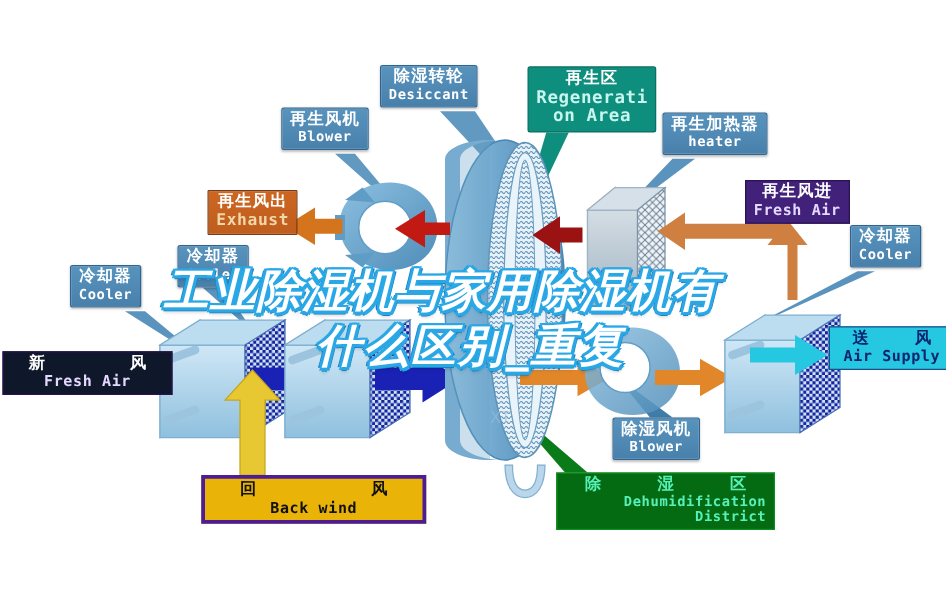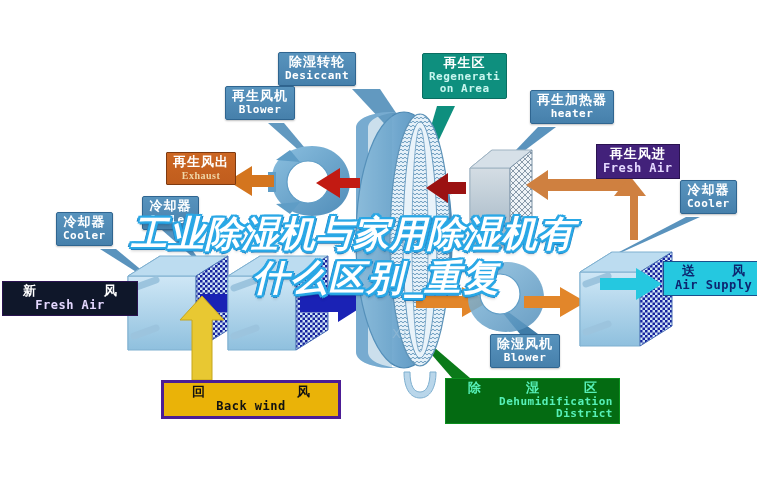--- a/index.html
+++ b/index.html
@@ -53,31 +53,31 @@
   .lbl-blue .en { font-size: 11px; }
 
   
   .lbl-orange {
     background: linear-gradient(180deg, #cc6622 0%, #c05d1d 100%);
     border: 1px solid #7e3a10;
     color: #ffffff;
     border-radius: 1px;
   }
   .lbl-orange .cn { font-size: 13px; color:#ffffff; }
-  .lbl-orange .en { font-size: 10px; color:#f0d7a8;font-family:Liberation Serif, serif; }
+  .lbl-orange .en { font-size: 13px; color:#f0d7a8; }
 
   
   .lbl-teal {
     background: #0e8f7e;
     border: 1px solid #0a6e61;
     color: #d8fbf5;
     border-radius: 2px;
   }
   .lbl-teal .cn { font-size: 13px; color:#ffffff; }
-  .lbl-teal .en { font-size: 11px; color:#c8f6ef; }
+  .lbl-teal .en { font-size: 14px; color:#c8f6ef; }
 
   
   .lbl-purple {
     background: #0f172a;
     border: 1px solid #2a1350;
     color: #e8dcff;
   }
   .lbl-purple .cn { font-size: 13px; color:#ffffff; letter-spacing: 14px; text-indent: 14px;}
   .lbl-purple .en { font-size: 12px; color:#e4d8ff; }
 
@@ -327,21 +327,21 @@
 
     <g>
       <path d="M540 294 L566 294 L566 284 L592 303 L566 322 L566 312 L540 312 Z" fill="#1a22b5" opacity="0"></path>
     </g>
 
     <g>
       <path d="M600 278 L636 278 L636 268 L662 284 L636 300 L636 290 L600 290 Z" fill="#25c8e0"></path>
     </g>
   </svg>
 
-  <div class="label lbl-blue" style="left:278px; top:52px;">
+  <div class="label lbl-blue" style="left:304px; top:52px;">
     <span class="cn">除湿转轮</span>
     <span class="en">Desiccant</span>
   </div>
 
   <div class="label lbl-blue" style="left:225px; top:86px;">
     <span class="cn">再生风机</span>
     <span class="en">Blower</span>
   </div>
 
   <div class="label lbl-orange" style="left:166px; top:152px;">

